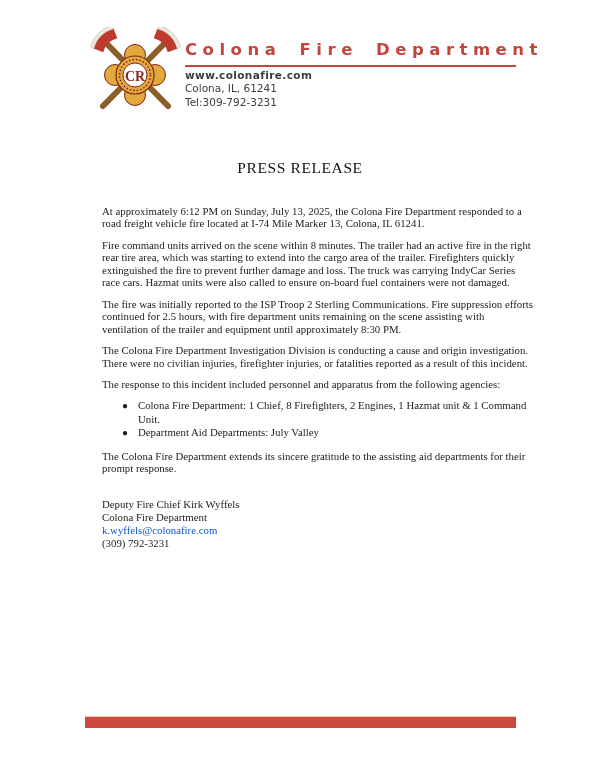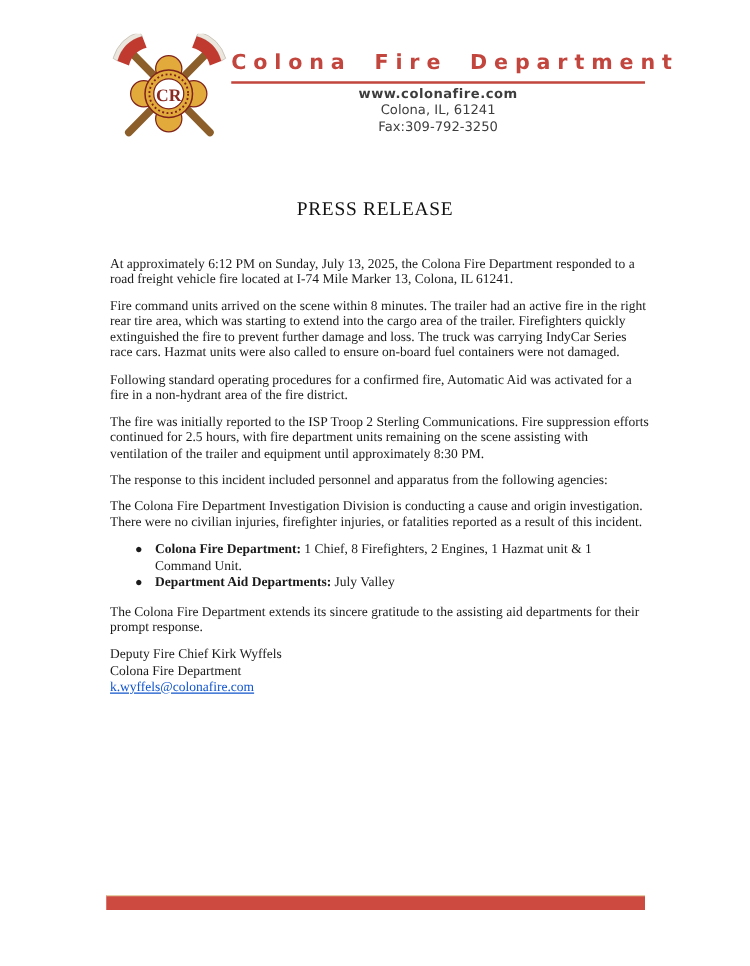--- a/index.html
+++ b/index.html
@@ -11,44 +11,44 @@
   .letterhead { position:absolute; left:0; top:0; width:600px; height:140px; }
   .logo { position:absolute; left:86px; top:27px; width:99px; height:90px; }
   .header-main { position:absolute; left:185px; top:40px; width:331px; }
   .org-title {
     font-family:"DejaVu Sans","Liberation Sans",sans-serif;
     font-weight:bold; font-size:16.5px; letter-spacing:5.5px; word-spacing:7px;
     color:#c2463e; white-space:nowrap; line-height:20px;
   }
   .title-rule { margin-top:5px; height:2px; background:#c2463e; }
   .address-block {
-    margin-top:2px; text-align:center;
+    margin-top:2px; text-align:left;
     font-family:"DejaVu Sans","Liberation Sans",sans-serif;
     font-size:10.5px; line-height:13.3px; color:#3d3d3d;
   }
   .address-block .site { font-weight:bold; letter-spacing:0.4px; }
 
   
   .press-heading {
     position:absolute; left:0; top:159px; width:600px;
     text-align:center; font-size:15.5px; letter-spacing:0.6px; color:#111;
   }
   .doc-body {
-    position:absolute; left:88px; top:205px; width:431px;
+    position:absolute; left:102px; top:205px; width:431px;
     font-size:10.8px; line-height:12.45px; color:#1b1b1b;
   }
   .doc-body p { margin:0 0 9px 0; }
   .agency-list { list-style:none; margin:5px 0 10px 0; }
   .agency-list .li-row { display:flex; line-height:13.4px; }
   .bullet-dot { width:16px; margin-left:20px; flex:0 0 auto; font-size:10px; text-align:left; }
-  .li-text b { font-weight:bold; }
+  .li-text b { font-weight:normal; }
 
   .salutation { margin-top:59px !important; }
-  .sig-block { margin-top:9px; line-height:13.1px; }
-  .sig-link { color:#1155cc; text-decoration:underline; cursor:pointer; }
+  .sig-block { margin-top:23px; line-height:13.1px; }
+  .sig-link { color:#1155cc; cursor:pointer; }
 
   
   .footer-bar {
     position:absolute; left:85px; top:716px; width:431px; height:12px;
     background:#cd4a41; border-top:1px solid #e6cfa6;
   }
 </style>
 </head>
 <body>
 
@@ -86,51 +86,51 @@
         <text x="49" y="53.5" text-anchor="middle" font-family="Liberation Serif, serif" font-weight="bold" font-size="14" fill="#8a2a22">CR</text>
       </g>
     </svg>
 
     <div class="header-main">
       <div class="org-title">Colona Fire Department</div>
       <div class="title-rule"></div>
       <div class="address-block">
         <div class="site">www.colonafire.com</div>
         <div>Colona, IL, 61241</div>
-        <div>Fax:309-792-3250</div>
+        <div>Tel:309-792-3231</div>
       </div>
     </div>
   </div>
 
   <div class="press-heading">PRESS RELEASE</div>
 
   <div class="doc-body">
     <p>At approximately 6:12 PM on Sunday, July 13, 2025, the Colona Fire Department responded to a road freight vehicle fire located at I-74 Mile Marker 13, Colona, IL 61241.</p>
     <p>Fire command units arrived on the scene within 8 minutes. The trailer had an active fire in the right rear tire area, which was starting to extend into the cargo area of the trailer. Firefighters quickly extinguished the fire to prevent further damage and loss. The truck was carrying IndyCar Series race cars. Hazmat units were also called to ensure on-board fuel containers were not damaged.</p>
-    <p>Following standard operating procedures for a confirmed fire, Automatic Aid was activated for a fire in a non-hydrant area of the fire district.</p>
     <p>The fire was initially reported to the ISP Troop 2 Sterling Communications. Fire suppression efforts continued for 2.5 hours, with fire department units remaining on the scene assisting with ventilation of the trailer and equipment until approximately 8:30 PM.</p>
+    <p>The Colona Fire Department Investigation Division is conducting a cause and origin investigation. There were no civilian injuries, firefighter injuries, or fatalities reported as a result of this incident.</p>
     <p>The response to this incident included personnel and apparatus from the following agencies:</p>
-    <p>The Colona Fire Department Investigation Division is conducting a cause and origin investigation. There were no civilian injuries, firefighter injuries, or fatalities reported as a result of this incident.</p>
 
     <ul class="agency-list">
       <li class="li-row">
         <span class="bullet-dot">●</span>
         <span class="li-text"><b>Colona Fire Department:</b><span> 1 Chief, 8 Firefighters, 2 Engines, 1 Hazmat unit &amp; 1 Command Unit.</span></span>
       </li>
       <li class="li-row">
         <span class="bullet-dot">●</span>
         <span class="li-text"><b>Department Aid Departments:</b><span> July Valley</span></span>
       </li>
     </ul>
 
     <p>The Colona Fire Department extends its sincere gratitude to the assisting aid departments for their prompt response.</p>
 
 
     <div class="sig-block">
       <div>Deputy Fire Chief Kirk Wyffels</div>
       <div>Colona Fire Department</div>
       <div><a class="sig-link">k.wyffels@colonafire.com</a></div>
+      <div>(309) 792-3231</div>
     </div>
   </div>
 
   <div class="footer-bar"></div>
 
 </div>
 
 </body></html>

